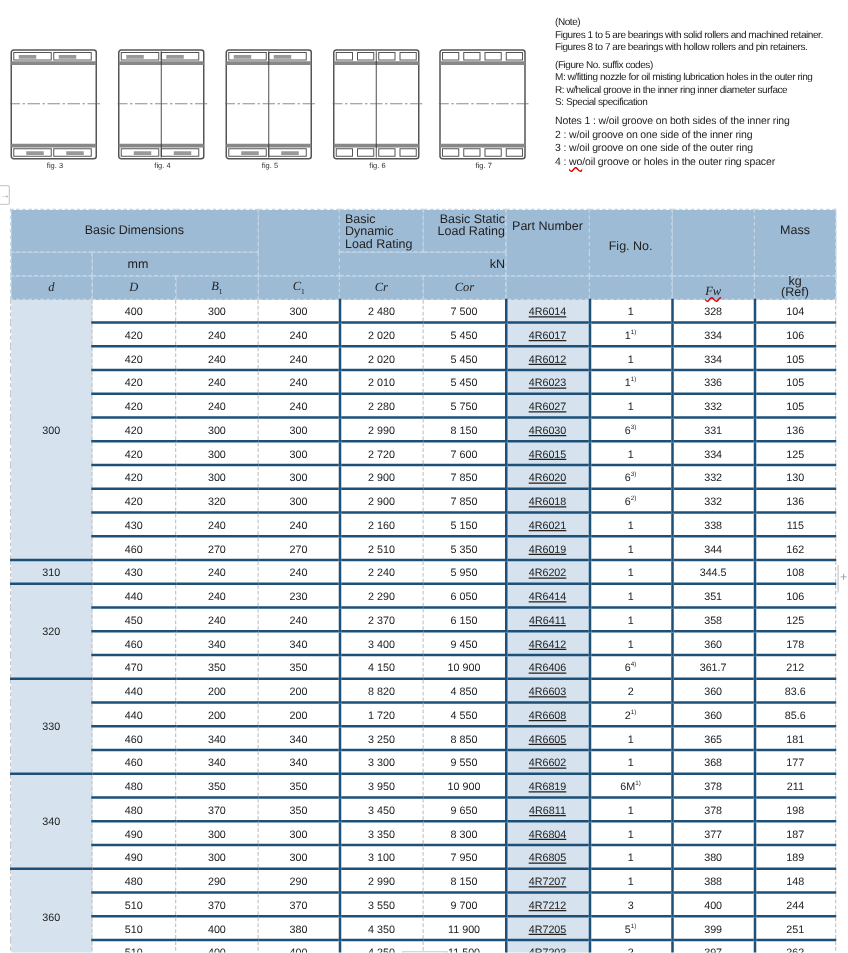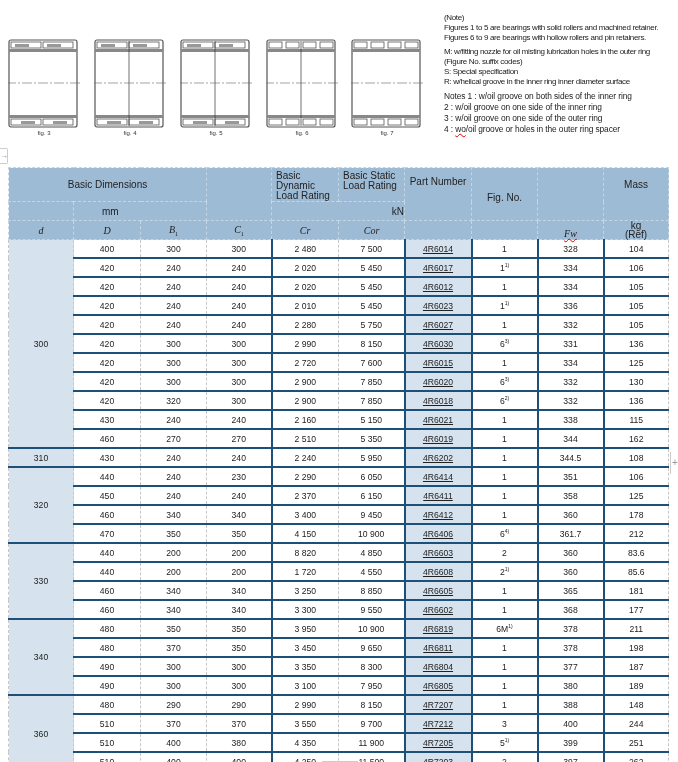--- a/index.html
+++ b/index.html
@@ -126,26 +126,26 @@
         <rect x="54" y="81" width="13" height="6" fill="#fff" stroke="#555" stroke-width="0.8"></rect>
       <line x1="-2" y1="45" x2="72" y2="45" stroke="#666" stroke-width="0.6" stroke-dasharray="10,2,2,2"></line>
     </svg>
       <div class="cap">fig. 7</div>
     </div>
   </div>
 
 <div class="notes">
   <p>(Note)</p>
   <p>Figures 1 to 5 are bearings with solid rollers and machined retainer.</p>
-  <p>Figures 6 to 9 are bearings with hollow rollers and pin retainers.</p>
+  <p>Figures 8 to 7 are bearings with hollow rollers and pin retainers.</p>
   <div class="gap"></div>
+  <p>(Figure No. suffix codes)</p>
   <p>M: w/fitting nozzle for oil misting lubrication holes in the outer ring</p>
-  <p>(Figure No. suffix codes)</p>
+  <p>R: w/helical groove in the inner ring inner diameter surface</p>
   <p>S: Special specification</p>
-  <p>R: w/helical groove in the inner ring inner diameter surface</p>
   <div class="gap"></div>
   <p class="n">Notes 1 : w/oil groove on both sides of the inner ring</p>
   <p class="n">2 : w/oil groove on one side of the inner ring</p>
   <p class="n">3 : w/oil groove on one side of the outer ring</p>
   <p class="n"><span>4 : </span><span class="wavy">wo</span><span>/oil groove or holes in the outer ring spacer</span></p>
 </div>
 
 <div class="left-handle">→</div>
 <div class="right-handle">+</div>
 <div class="bottom-tab"></div>
@@ -161,21 +161,21 @@
       <col style="width:67px">
       <col style="width:66px">
     <col style="width:66px">
       <col style="width:65px">
   </colgroup>
   <thead>
     <tr style="height:25px">
       <th colspan="3">Basic Dimensions</th>
       <th rowspan="2"></th>
       <th style="text-align:left;vertical-align:top;padding:3px 0 0 4px;line-height:10px">Basic Dynamic Load Rating</th>
-      <th style="text-align:left;vertical-align:top;padding:3px 0 0 4px;line-height:10px">Basic Static Load Rating</th>
+      <th style="text-align:right;vertical-align:top;padding:3px 0 0 4px;line-height:10px">Basic Static Load Rating</th>
       <th rowspan="2" style="vertical-align:top;padding-top:8px">Part Number</th>
       <th rowspan="2" style="vertical-align:top;padding-top:24px">Fig. No.</th>
       <th rowspan="2"></th>
       <th rowspan="2" style="vertical-align:top;padding-top:8px;line-height:17px">
         <div>Mass</div>
       </th>
     </tr>
     <tr style="height:19px">
       <th></th>
       <th colspan="2" style="text-align:left;padding-left:28px">mm</th>

